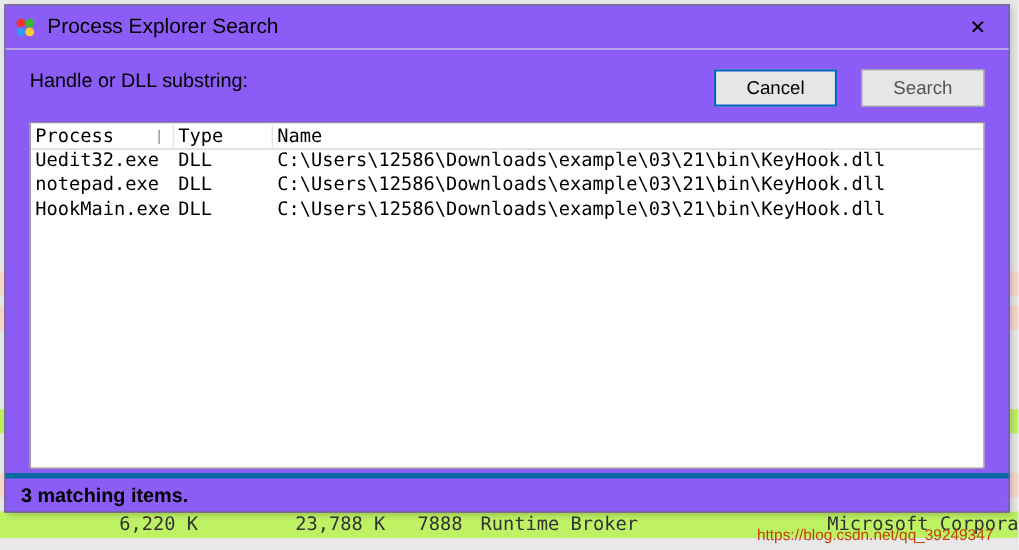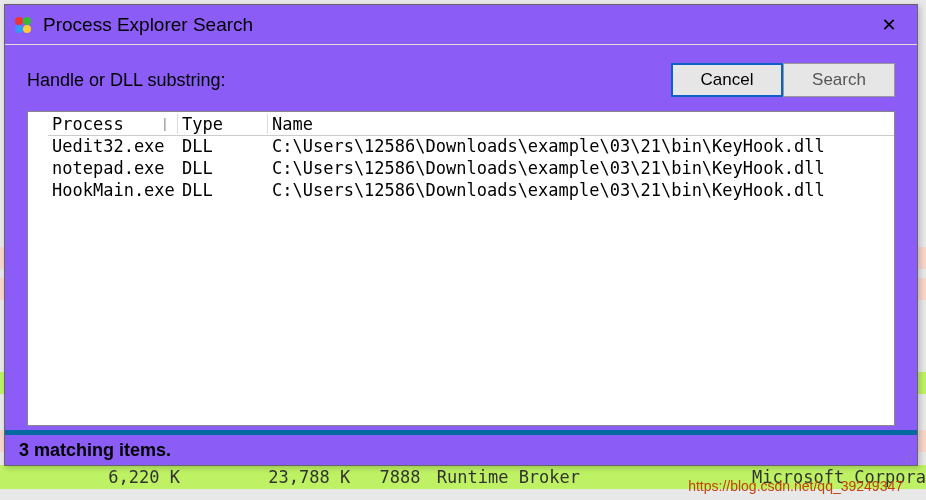--- a/index.html
+++ b/index.html
@@ -66,22 +66,22 @@
   .close-btn {
     width: 40px;
     height: 32px;
     font-size: 18px;
     background: none;
     border: none;
     cursor: pointer;
   }
   .search-row {
     display: flex;
-    align-items: center;
     padding: 18px 22px 14px 22px;
+    gap: 22px;
   }
   .search-label {
     font-size: 18px;
     color: #000;
   }
   .search-input {
     flex: 1;
     max-width: 368px;
     height: 34px;
     border: 1px solid #999;
@@ -104,21 +104,20 @@
     border: 2px solid #0b61c4;
     background: #e6e6e6;
     color: #000;
   }
   .results {
     margin: 0 22px 4px 22px;
     flex: 1;
     border: 1px solid #888;
     background: #fff;
     overflow: hidden;
-    padding-left: 20px;
   }
   .results-header {
     display: flex;
     border-bottom: 1px solid #ccc;
     font-family: "SimSun","NSimSun",Consolas,monospace;
     font-size: 17px;
     color: #000;
     height: 24px;
     align-items: center;
   }

